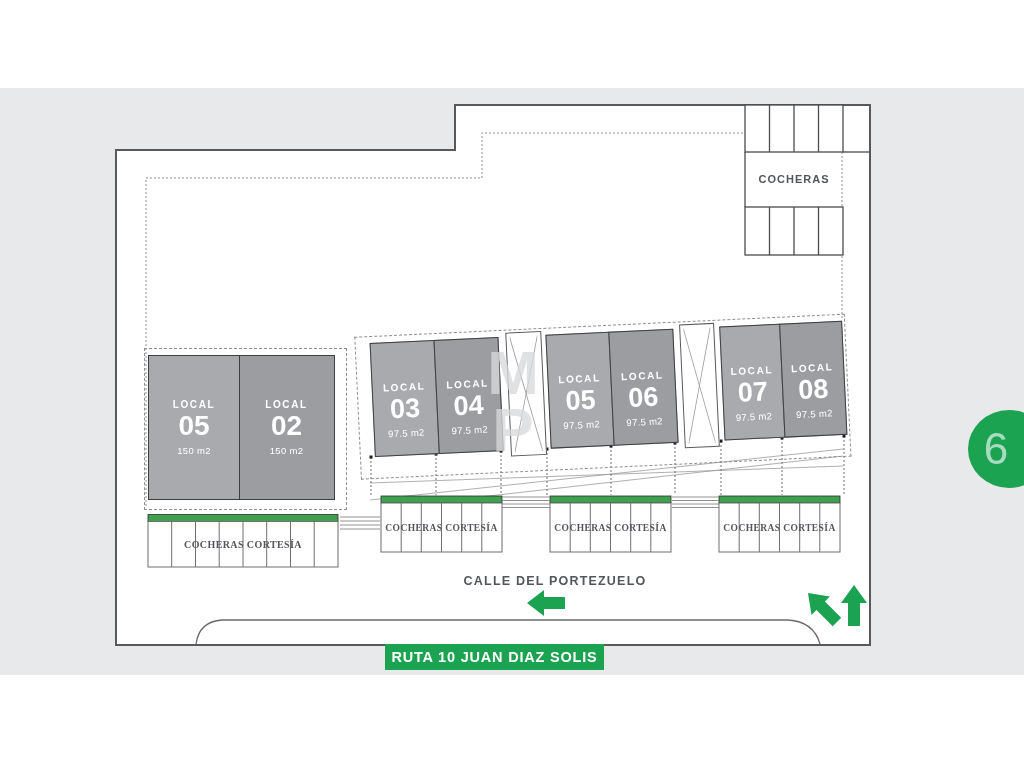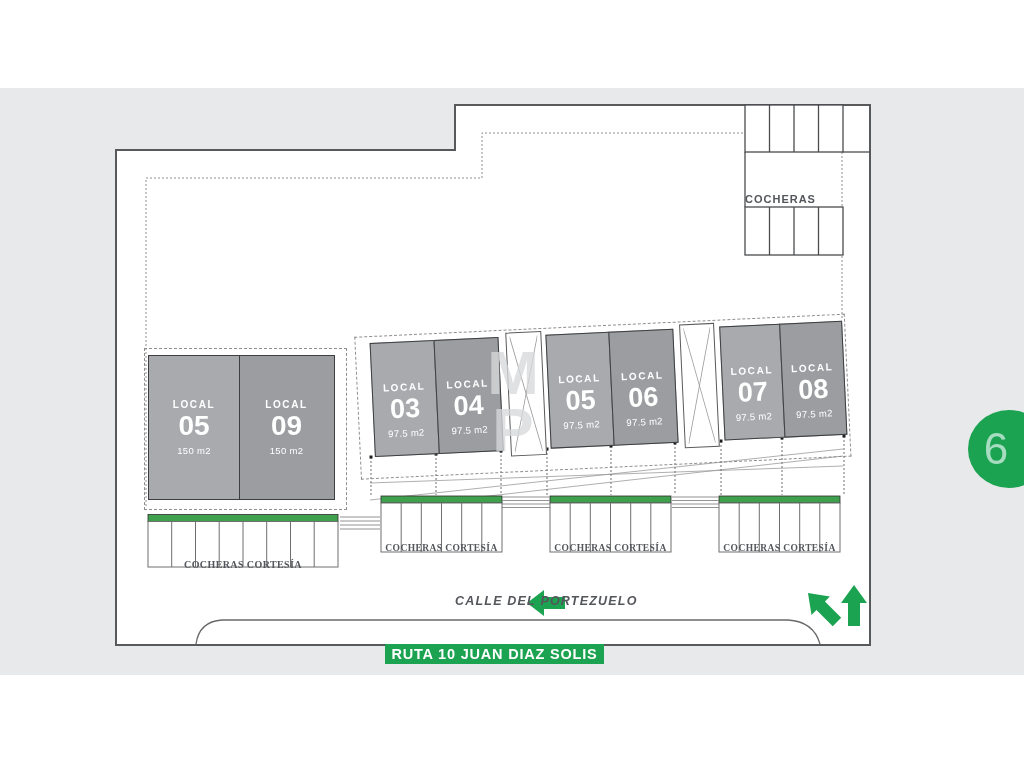--- a/index.html
+++ b/index.html
@@ -26,28 +26,28 @@
   .strip{position:absolute;left:366px;top:332px;width:480px;height:114px;
          transform:rotate(-2.7deg);z-index:4;}
   .strip .local{position:absolute;top:0;height:114px;padding-top:22px;}
   .strip-outline{position:absolute;left:-9px;top:-7px;right:-2px;bottom:-22px;
          border:1px dashed #8f8f8f;}
   .xbox{position:absolute;top:-4px;height:124px;background:#fff;border:1px solid #5a5a5a;
          box-sizing:border-box;}
   .xbox svg{position:absolute;left:3px;top:3px;width:calc(100% - 6px);height:calc(100% - 6px);}
 
   
-  .plan-label{position:absolute;color:#53565b;font-weight:bold;z-index:7;
-         white-space:nowrap;margin-top:20px;}
+  .plan-label{position:absolute;color:#53565b;font-weight:bold;z-index:7;text-align:center;
+         white-space:nowrap;}
   .cocheras-lbl{font-size:11px;letter-spacing:1px;}
   .cortesia-lbl{font-size:9.5px;letter-spacing:.4px;display:flex;align-items:center;
          justify-content:center;font-family:Liberation Serif, serif;}
   .street-lbl{font-size:12.5px;letter-spacing:1.2px;}
 
-  .banner{position:absolute;left:385px;top:644px;width:219px;height:20px;background:#1ca351;
+  .banner{position:absolute;left:385px;top:644px;width:219px;height:26px;background:#1ca351;
          color:#fff;font-weight:bold;font-size:14.5px;letter-spacing:.8px;display:flex;
          align-items:center;justify-content:center;z-index:8;}
   .badge{position:absolute;left:968px;top:410px;width:82px;height:78px;border-radius:50%;
          background:#1ca351;color:#a6dcc0;font-size:44px;font-weight:400;display:flex;
          align-items:center;justify-content:center;padding-right:26px;box-sizing:border-box;
          z-index:8;}
   .watermark{position:absolute;left:448px;top:336px;width:130px;height:130px;z-index:6;
          display:flex;flex-direction:column;align-items:center;justify-content:center;
          color:rgba(214,216,218,0.78);font-weight:bold;font-size:62px;line-height:57px;
          pointer-events:none;}
@@ -170,21 +170,21 @@
 
   <div class="dotted-box"></div>
 
   <div class="local big fill-light" style="left:148px;top:355px;width:92px;height:145px;">
     <span class="lbl">LOCAL</span>
     <span class="num">05</span>
     <span class="area">150 m2</span>
   </div>
   <div class="local big fill-dark" style="left:238.5px;top:355px;width:96px;height:145px;">
     <span class="lbl">LOCAL</span>
-    <span class="num">09</span>
+    <span class="num">02</span>
     <span class="area">150 m2</span>
   </div>
 
   <div class="strip">
     <div class="strip-outline"></div>
 
     <div class="local fill-light" style="left:6px;width:65px;">
       <span class="lbl">LOCAL</span>
       <span class="num">03</span>
       <span class="area">97.5 m2</span>
@@ -237,18 +237,18 @@
     <span>P</span>
   </div>
 
   <div class="plan-label cocheras-lbl" style="left:745px;top:173px;width:98px;">COCHERAS</div>
 
   <div class="plan-label cortesia-lbl" style="left:148px;top:521px;width:190px;height:46px;font-size:10px;">COCHERAS CORTESÍA</div>
   <div class="plan-label cortesia-lbl" style="left:381px;top:503px;width:121px;height:49px;">COCHERAS CORTESÍA</div>
   <div class="plan-label cortesia-lbl" style="left:550px;top:503px;width:121px;height:49px;">COCHERAS CORTESÍA</div>
   <div class="plan-label cortesia-lbl" style="left:719px;top:503px;width:121px;height:49px;">COCHERAS CORTESÍA</div>
 
-  <div class="plan-label street-lbl" style="left:455px;top:574px;width:250px;font-style:italic;">CALLE DEL PORTEZUELO</div>
+  <div class="plan-label street-lbl" style="left:430px;top:574px;width:250px;">CALLE DEL PORTEZUELO</div>
 
   <div class="banner">RUTA 10 JUAN DIAZ SOLIS</div>
 
   <div class="badge">6</div>
 </div>
 
 </body></html>

